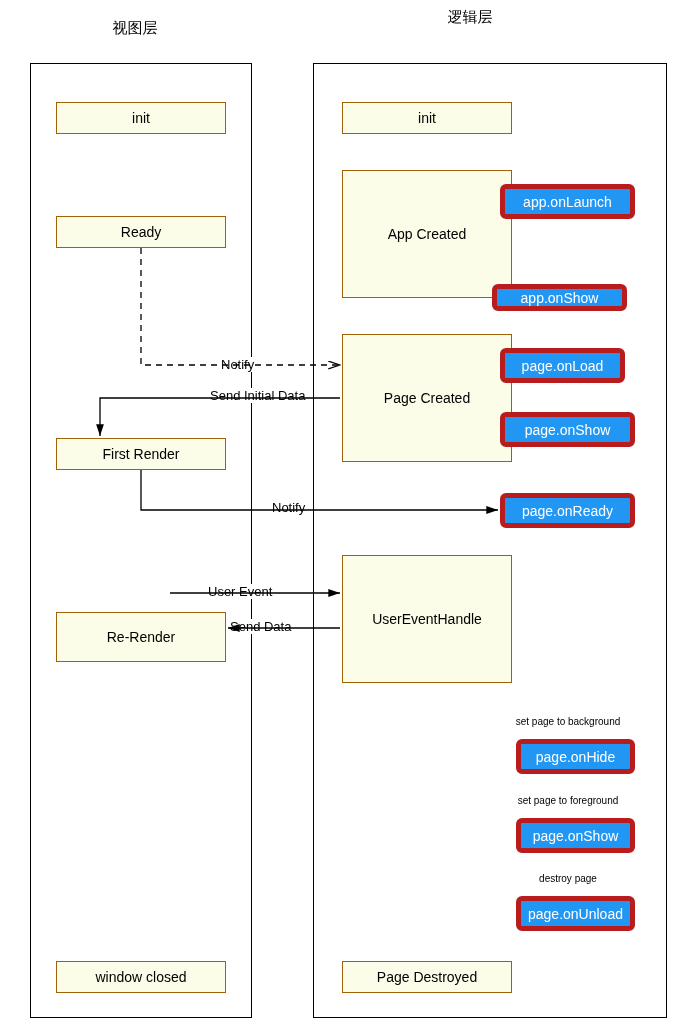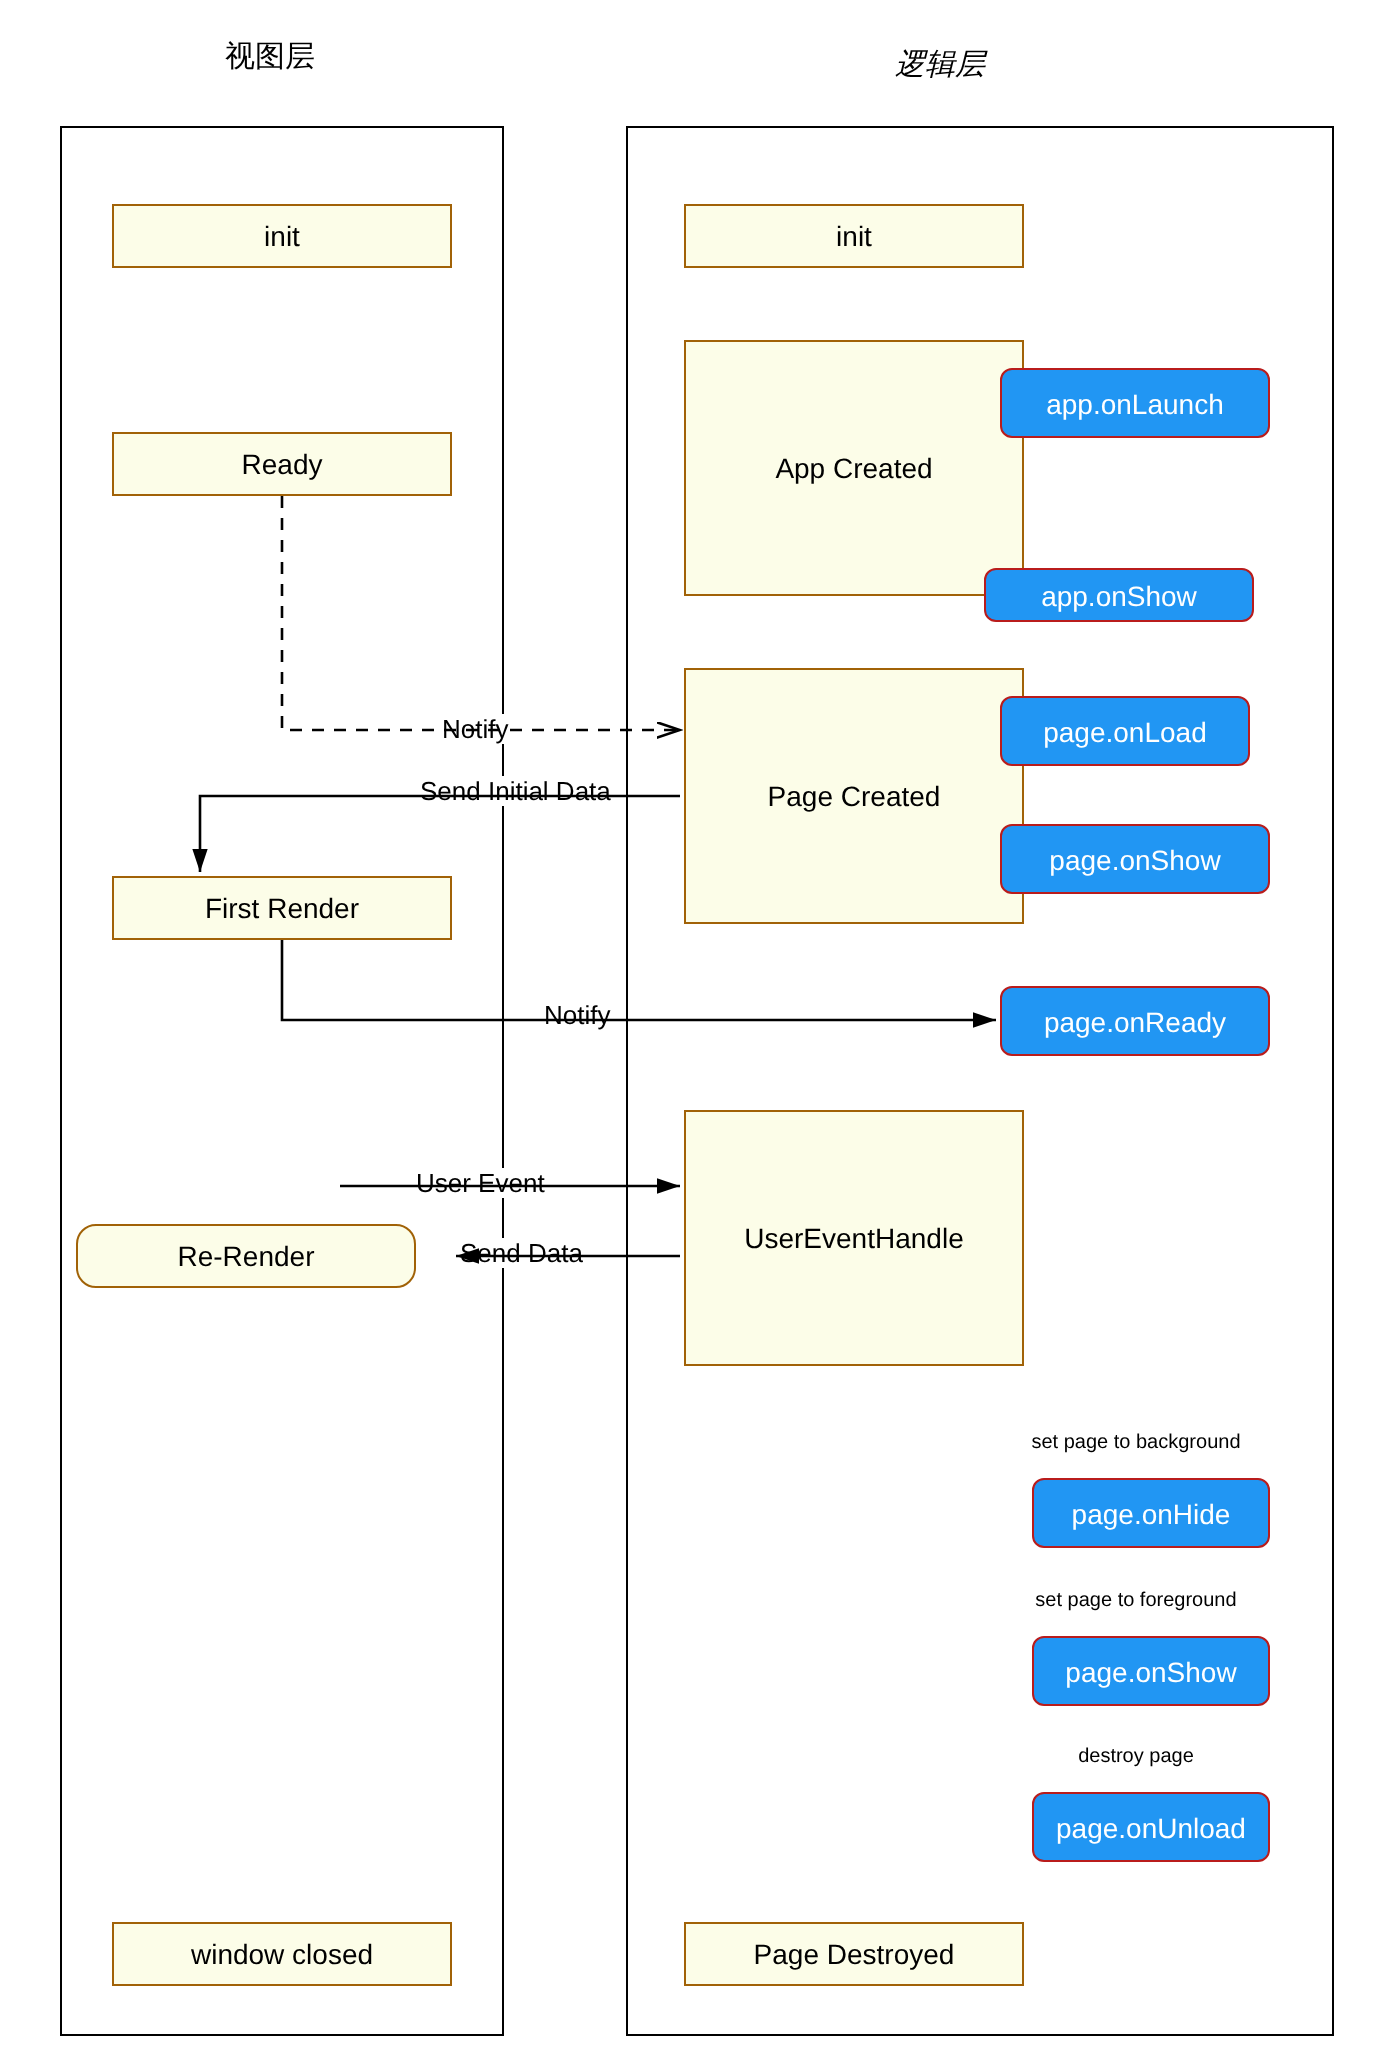--- a/index.html
+++ b/index.html
@@ -30,21 +30,21 @@
     display: flex;
     align-items: center;
     justify-content: center;
     font-size: 14px;
     color: #000;
     text-align: center;
   }
   .blue-box {
     position: absolute;
     background: #2196f3;
-    border: 1px solid #b91c1c;
+    border: 5px solid #b91c1c;
     border-radius: 6px;
     display: flex;
     align-items: center;
     justify-content: center;
     font-size: 14px;
     color: #fff;
     text-align: center;
   }
   .caption {
     position: absolute;
@@ -64,30 +64,30 @@
     position: absolute;
     top: 0; left: 0;
     width: 694px; height: 1036px;
     pointer-events: none;
   }
 </style>
 </head>
 <body>
 
 <div class="heading" style="left:85px; top:19px; width:100px;">视图层</div>
-<div class="heading" style="left:420px; top:23px; width:100px;font-style:italic;">逻辑层</div>
+<div class="heading" style="left:420px; top:8px; width:100px;">逻辑层</div>
 
 <div class="column-box" style="left:30px; top:63px; width:222px; height:955px;"></div>
 
 <div class="column-box" style="left:313px; top:63px; width:354px; height:955px;"></div>
 
 <div class="yellow-box" style="left:56px; top:102px; width:170px; height:32px;">init</div>
 <div class="yellow-box" style="left:56px; top:216px; width:170px; height:32px;">Ready</div>
 <div class="yellow-box" style="left:56px; top:438px; width:170px; height:32px;">First Render</div>
-<div class="yellow-box" style="left:38px; top:612px; width:170px; height:32px;border-radius:10px;">Re-Render</div>
+<div class="yellow-box" style="left:56px; top:612px; width:170px; height:50px;">Re-Render</div>
 <div class="yellow-box" style="left:56px; top:961px; width:170px; height:32px;">window closed</div>
 
 <div class="yellow-box" style="left:342px; top:102px; width:170px; height:32px;">init</div>
 <div class="yellow-box" style="left:342px; top:170px; width:170px; height:128px;">App Created</div>
 <div class="yellow-box" style="left:342px; top:334px; width:170px; height:128px;">Page Created</div>
 <div class="yellow-box" style="left:342px; top:555px; width:170px; height:128px;">UserEventHandle</div>
 <div class="yellow-box" style="left:342px; top:961px; width:170px; height:32px;">Page Destroyed</div>
 
 <div class="blue-box" style="left:500px; top:184px; width:135px; height:35px;">app.onLaunch</div>
 <div class="blue-box" style="left:492px; top:248px; width:135px; height:27px;margin-top:36px;">app.onShow</div>

